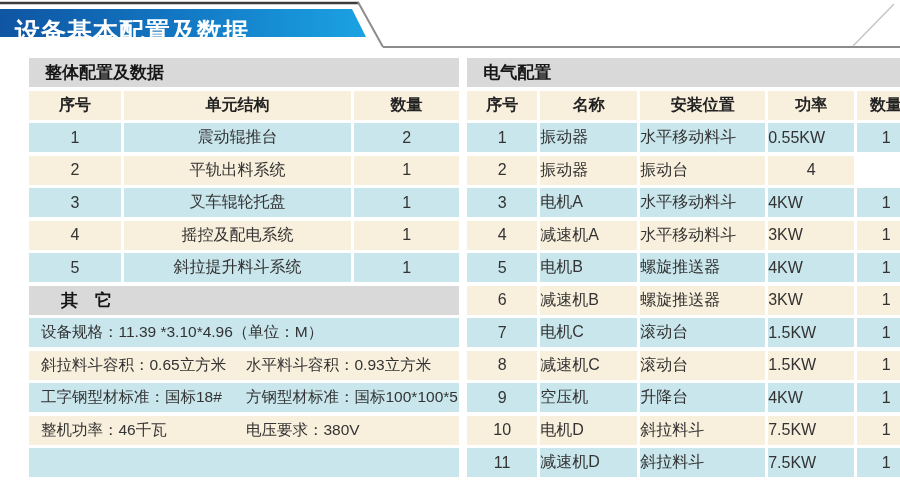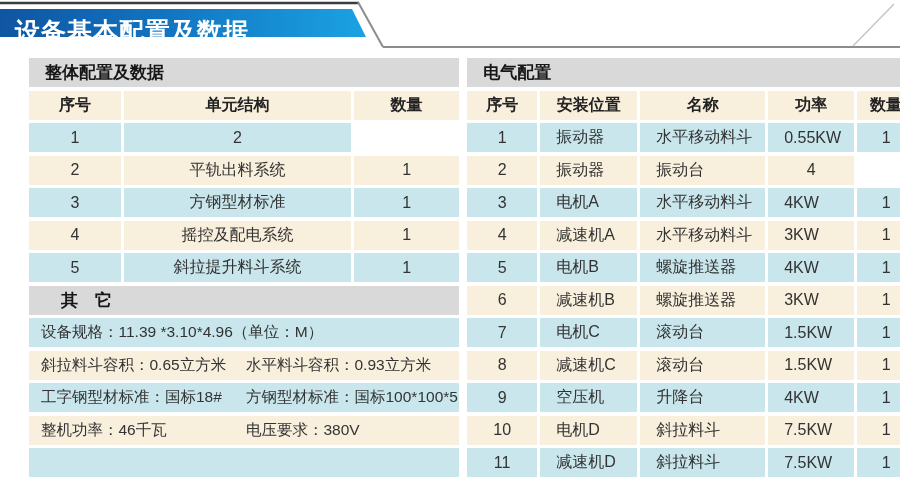--- a/index.html
+++ b/index.html
@@ -32,21 +32,21 @@
   }
   .trow { display:grid; column-gap:3px; height:29px; margin-bottom:3.5px; }
   .lrow  { grid-template-columns:92px 227px 1fr; }
   .lfull { grid-template-columns:1fr; }
   .lpair { grid-template-columns:205px 1fr; column-gap:0; }
   .rrow  { grid-template-columns:70px 97px 125px 86px 1fr; }
   .cell {
     display:flex; align-items:center; justify-content:center;
     font-size:16px; color:#333333; overflow:hidden; white-space:nowrap;
   }
-  .cell.al { justify-content:flex-start; padding-left:16px; }
+  .cell.al { justify-content:flex-start; padding-left:0; }
   .lpair .cell, .lfull .cell { font-size:15.5px; padding-left:12px; justify-content:flex-start; }
   .blue  .cell { background:#c8e6ec; }
   .cream .cell { background:#f8efdc; }
   .hdr   .cell { background:#f8efdc; font-weight:700; color:#222222; }
 </style>
 </head>
 <body>
 
 <div class="page">
 
@@ -67,30 +67,31 @@
     <div class="table-left">
       <div class="table-title">整体配置及数据</div>
       <div id="left-grid">
           <div class="trow lrow hdr">
             <div class="cell">序号</div>
             <div class="cell">单元结构</div>
             <div class="cell">数量</div>
           </div>
           <div class="trow lrow blue">
             <div class="cell">1</div>
+            <div class="cell">震动辊推台</div>
             <div class="cell">2</div>
           </div>
           <div class="trow lrow cream">
             <div class="cell">2</div>
             <div class="cell">平轨出料系统</div>
             <div class="cell">1</div>
           </div>
           <div class="trow lrow blue">
             <div class="cell">3</div>
-            <div class="cell">方钢型材标准</div>
+            <div class="cell">叉车辊轮托盘</div>
             <div class="cell">1</div>
           </div>
           <div class="trow lrow cream">
             <div class="cell">4</div>
             <div class="cell">摇控及配电系统</div>
             <div class="cell">1</div>
           </div>
           <div class="trow lrow blue">
             <div class="cell">5</div>
             <div class="cell">斜拉提升料斗系统</div>
@@ -117,22 +118,22 @@
             <div class="cell al"></div>
           </div>
         </div>
     </div>
 
     <div class="table-right">
       <div class="table-title">电气配置</div>
       <div id="right-grid">
           <div class="trow rrow hdr">
             <div class="cell">序号</div>
+            <div class="cell">名称</div>
             <div class="cell">安装位置</div>
-            <div class="cell">名称</div>
             <div class="cell">功率</div>
             <div class="cell">数量</div>
           </div>
           <div class="trow rrow blue">
             <div class="cell">1</div>
             <div class="cell al">振动器</div>
             <div class="cell al">水平移动料斗</div>
             <div class="cell al">0.55KW</div>
             <div class="cell">1</div>
           </div>

